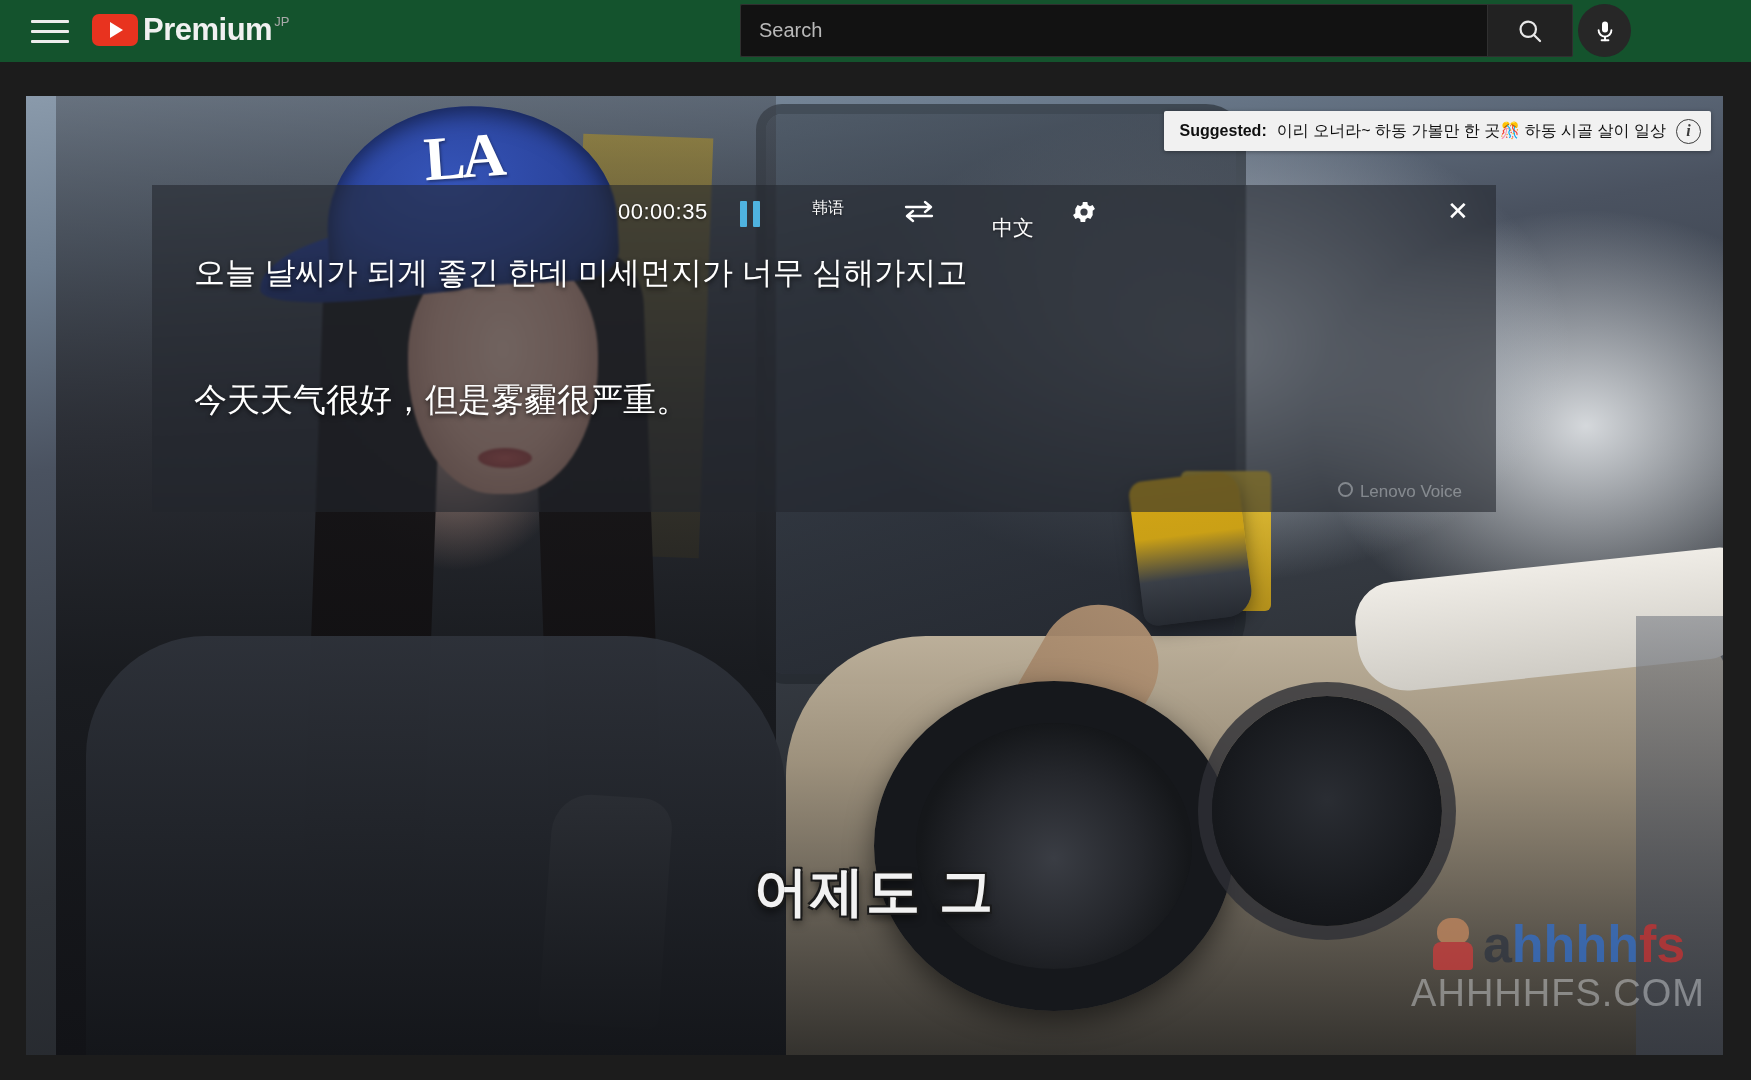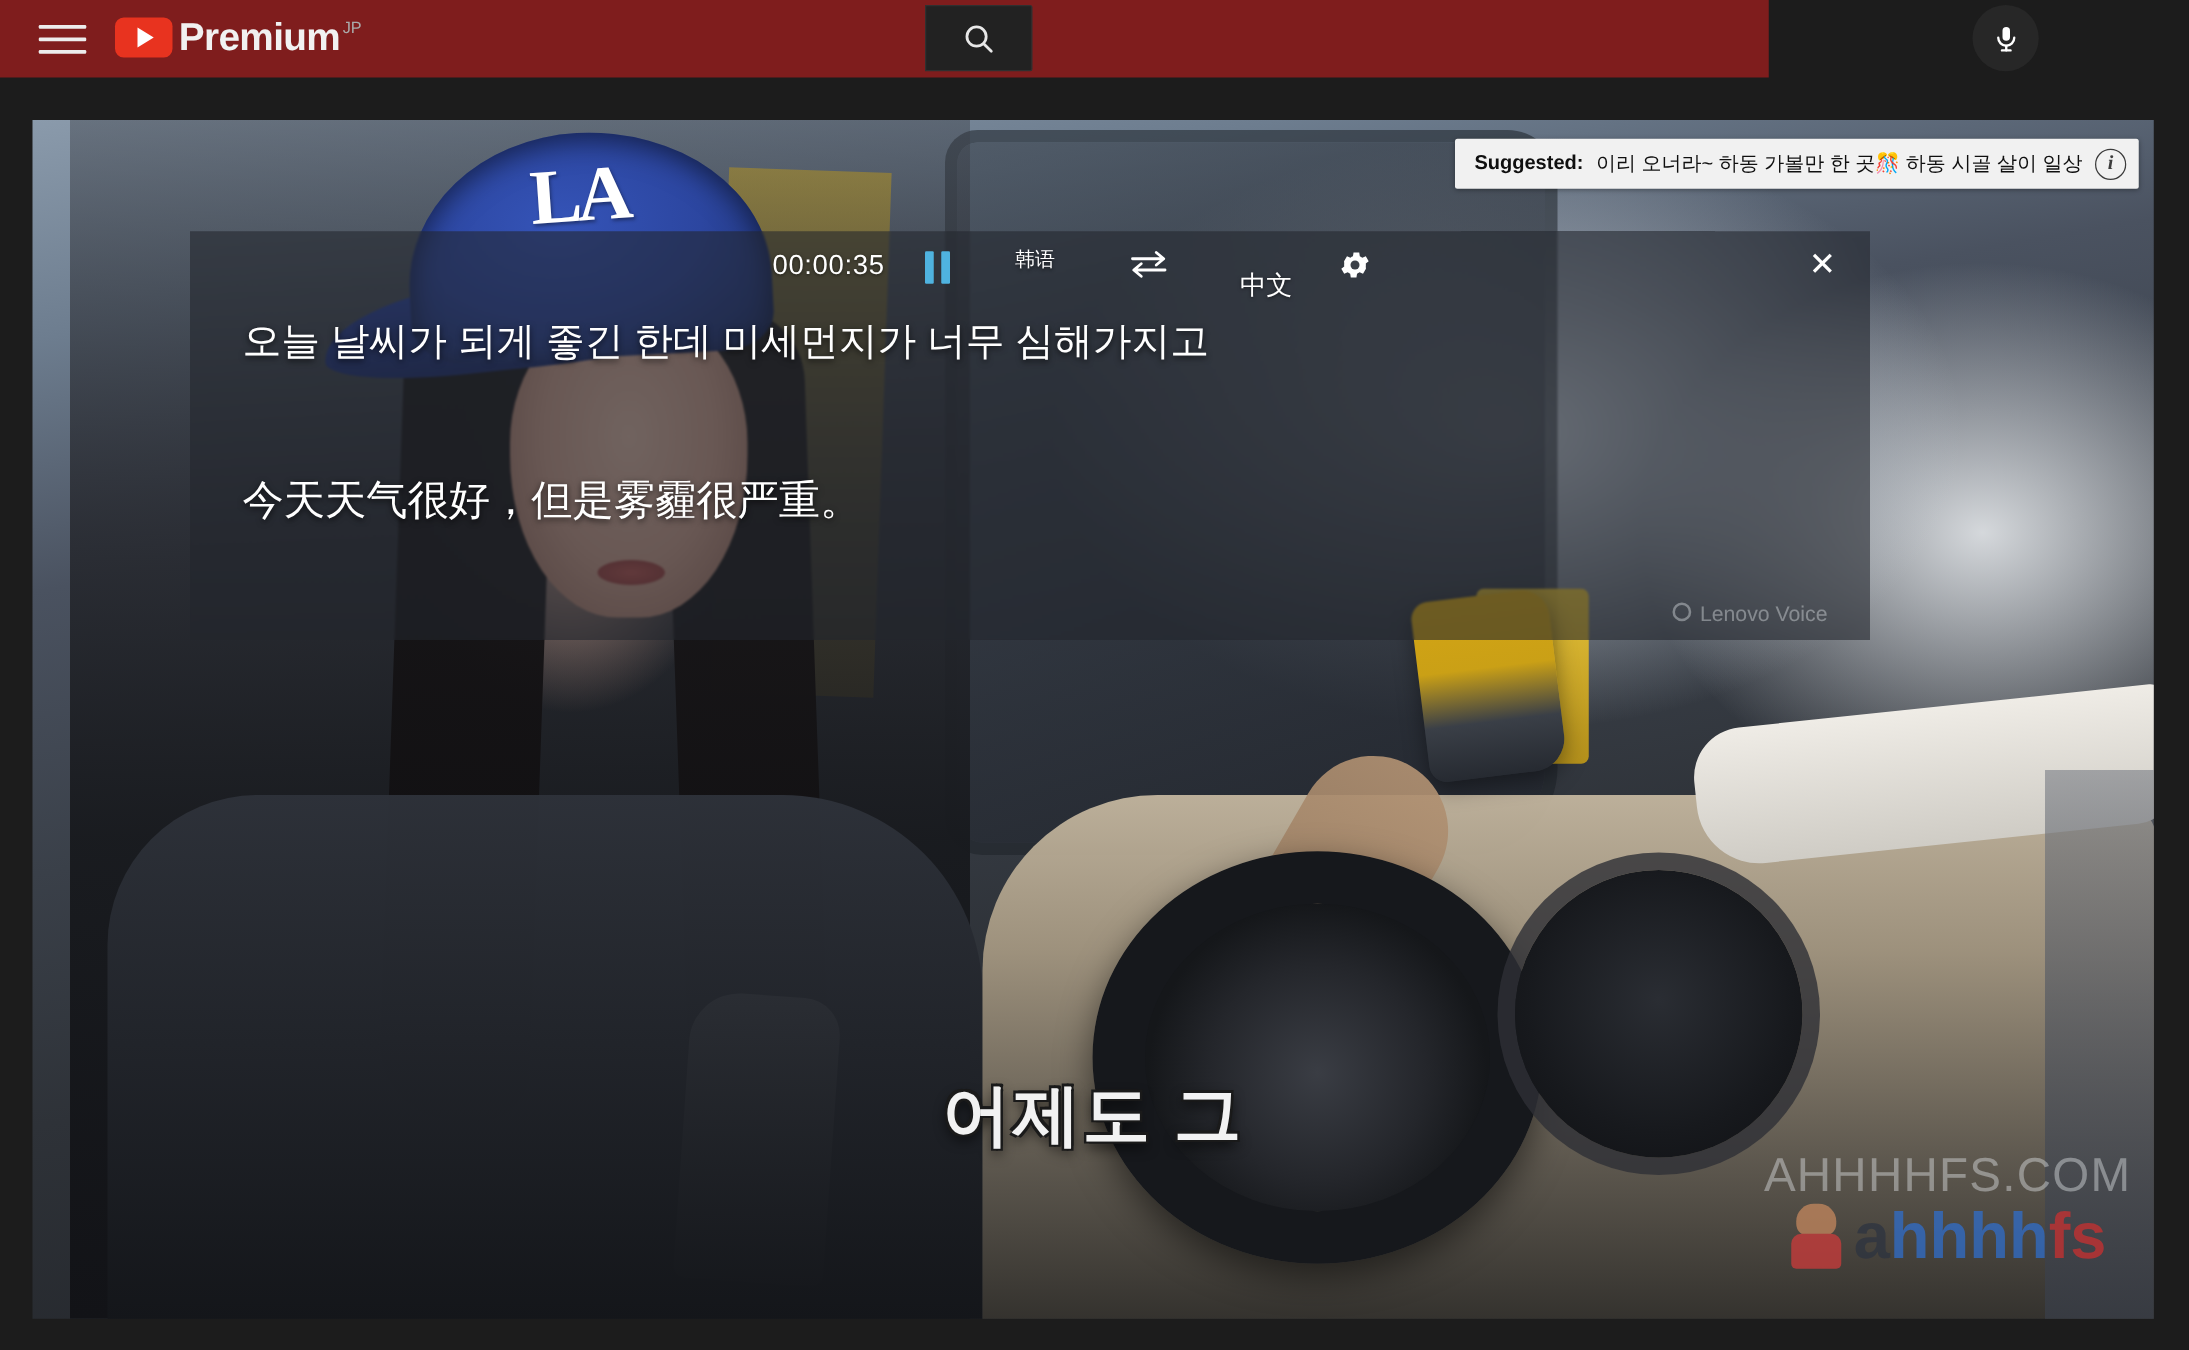--- a/index.html
+++ b/index.html
@@ -7,22 +7,22 @@
     width: 1751px; height: 1080px;
     background: #1c1c1c;
     font-family: "Liberation Sans", "DejaVu Sans", sans-serif;
     overflow: hidden;
   }
 
   
   #app { position: relative; width: 1751px; height: 1080px; background: #1c1c1c; }
 
   #topbar {
-    position: absolute; left: 0; top: 0; width: 1415px; height: 62px;
-    background: #7f1d1d;
+    position: absolute; left: 0; top: 0; width: 1751px; height: 62px;
+    background: #14532d;
     display: flex; align-items: center;
   }
 
   #hamburger {
     position: absolute; left: 31px; top: 16px;
     width: 38px; height: 30px;
     display: flex; flex-direction: column; justify-content: center; gap: 7px;
     cursor: pointer;
   }
   #hamburger i { display:block; height: 3px; background:#ededed; border-radius:1px; width: 100%; }
@@ -324,20 +324,23 @@
 
     <div id="logo">
       <div id="yt-play">
         <span class="tri"></span>
       </div>
       <span id="logo-word">Premium</span>
       <span id="logo-cc">JP</span>
     </div>
 
     <div id="searchwrap">
+      <div id="searchbox">
+        <input id="search-input" type="text" placeholder="Search" style="">
+      </div>
       <div id="search-btn">
         <svg width="28" height="28" viewBox="0 0 24 24">
           <circle cx="10.5" cy="10.5" r="6.6" fill="none" stroke="#e8e8e8" stroke-width="1.9"></circle>
           <line x1="15.4" y1="15.4" x2="20.6" y2="20.6" stroke="#e8e8e8" stroke-width="1.9" stroke-linecap="round"></line>
         </svg>
       </div>
     </div>
 
     <div id="mic-btn">
       <svg width="24" height="24" viewBox="0 0 24 24">
@@ -415,24 +418,24 @@
         <div id="lenovo-wm">
           <span class="dot"></span>
           <span>Lenovo Voice</span>
         </div>
       </div>
     </div>
 
     <div id="burned-sub">어제도 그</div>
 
     <div id="watermark">
-      <div id="wm-domain">AHHHHFS.COM</div>
       <div id="wm-row">
         <div id="wm-mascot">
           <span class="head"></span>
           <span class="body"></span>
         </div>
         <div id="wm-word"><span class="a">a</span><span class="b">hhhh</span><span class="c">fs</span></div>
       </div>
+      <div id="wm-domain">AHHHHFS.COM</div>
     </div>
 
   </div>
 </div>
 
 </body></html>

